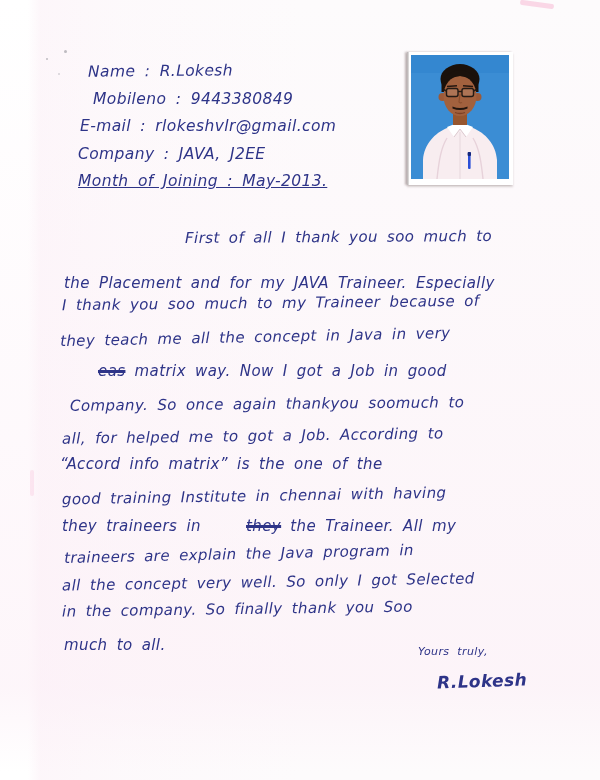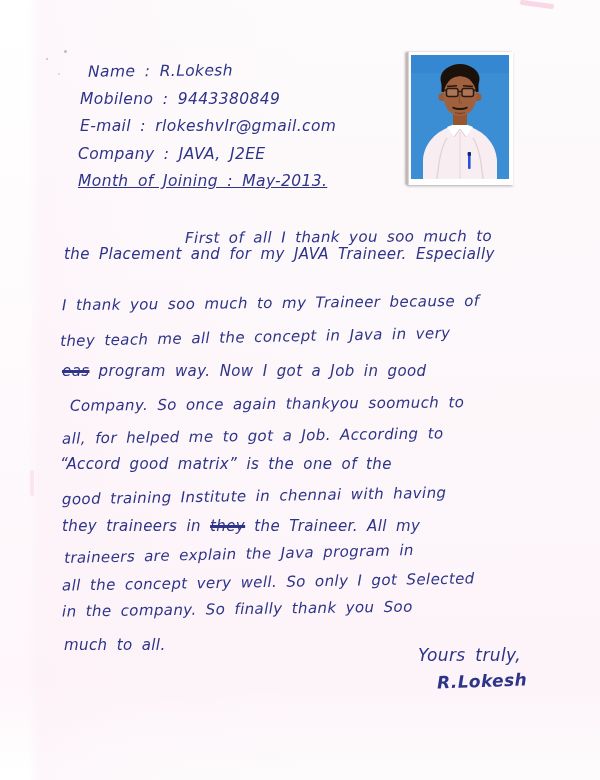--- a/index.html
+++ b/index.html
@@ -20,50 +20,50 @@
   .speck.s2{left:46px;top:58px;width:2px;height:2px;}
   .speck.s3{left:58px;top:73px;width:2px;height:2px;opacity:.35;}
   .pinkmark{position:absolute;background:rgba(244,150,190,.35);border-radius:2px;}
   .pm1{left:520px;top:2px;width:34px;height:5px;transform:rotate(8deg);}
   .pm2{left:30px;top:470px;width:4px;height:26px;opacity:.5;}
 
   .ink{color:#2e3488;font-style:italic;letter-spacing:.4px;word-spacing:4px;}
 
   .hline{position:absolute;white-space:nowrap;font-size:15.5px;font-weight:500;}
   .hline:nth-child(1){left:88px;top:62px;transform:rotate(-.5deg);}
-  .hline:nth-child(2){left:80px;top:90px;}
+  .hline:nth-child(2){left:93px;top:90px;}
   .hline:nth-child(3){left:80px;top:117px;text-align:right;}
   .hline:nth-child(4){left:78px;top:145px;}
   .hline:nth-child(5){left:78px;top:172px;text-decoration:underline;}
 
   .photo-wrap{
     position:absolute;left:407px;top:52px;width:106px;height:133px;
     box-shadow:-2px 0 2px rgba(120,100,100,.45), 0 2px 2px rgba(120,100,100,.25);
     background:#fff;
   }
 
   .bline{position:absolute;white-space:nowrap;font-size:15px;}
   .bline:nth-child(1){left:185px;top:228px;transform:rotate(-.4deg);}
-  .bline:nth-child(2){left:64px;top:245px;text-align:right;}
+  .bline:nth-child(2){left:64px;top:274px;text-align:right;}
   .bline:nth-child(3){left:62px;top:294px;transform:rotate(-.6deg);}
   .bline:nth-child(4){left:60px;top:328px;transform:rotate(-1.2deg);}
   .bline:nth-child(5){left:62px;top:362px;}
   .bline:nth-child(6){left:70px;top:395px;transform:rotate(-.5deg);}
   .bline:nth-child(7){left:62px;top:427px;transform:rotate(-.8deg);}
   .bline:nth-child(8){left:60px;top:455px;}
   .bline:nth-child(9){left:62px;top:487px;transform:rotate(-1deg);}
   .bline:nth-child(10){left:62px;top:517px;}
   .bline:nth-child(11){left:64px;top:545px;transform:rotate(-1.3deg);}
   .bline:nth-child(12){left:62px;top:573px;transform:rotate(-1deg);}
   .bline:nth-child(13){left:62px;top:600px;transform:rotate(-.8deg);}
   .bline:nth-child(14){left:64px;top:636px;}
 
-  .struck{text-decoration:line-through;text-decoration-thickness:3px;text-decoration-color:#2e3488;}
+  .struck{text-decoration:line-through;text-decoration-thickness:3px;text-decoration-color:#2e3488;margin-left:36px;}
 
-  .valediction{position:absolute;left:418px;top:645px;font-size:17px;white-space:nowrap;}
+  .valediction{position:absolute;left:418px;top:645px;font-size:11px;white-space:nowrap;}
   .signature{position:absolute;left:437px;top:671px;font-size:17px;font-weight:600;white-space:nowrap;transform:rotate(-2deg);}
 </style>
 </head>
 <body>
 
 <div class="paper">
 
   <div class="speck s1"></div>
   <div class="speck s2"></div>
   <div class="speck s3"></div>
@@ -126,24 +126,24 @@
 
       <rect x="0" y="0" width="1.6" height="133" fill="#8d8484" opacity=".55"></rect>
     </svg>
   </div>
 
   <div>
     <div class="bline ink"><span>First of all  I thank you soo much to</span></div>
     <div class="bline ink"><span>the Placement and for my JAVA Traineer. Especially</span></div>
     <div class="bline ink"><span>I thank you soo much to my Traineer because of</span></div>
     <div class="bline ink"><span>they teach me all the concept in Java in very</span></div>
-    <div class="bline ink"><span class="struck">eas</span><span> program way. Now  I  got  a  Job in  good</span></div>
+    <div class="bline ink"><span class="struck">eas</span><span> matrix way. Now  I  got  a  Job in  good</span></div>
     <div class="bline ink"><span>Company. So once again  thankyou  soomuch to</span></div>
     <div class="bline ink"><span>all, for helped me to got  a Job. According to</span></div>
-    <div class="bline ink"><span>“Accord good matrix” is  the  one  of the</span></div>
+    <div class="bline ink"><span>“Accord info matrix” is  the  one  of the</span></div>
     <div class="bline ink"><span>good training  Institute in chennai with having</span></div>
     <div class="bline ink"><span>they traineers  in </span><span class="struck">they</span><span> the Traineer. All my</span></div>
     <div class="bline ink"><span>traineers  are  explain the Java program in</span></div>
     <div class="bline ink"><span>all the concept very well. So  only  I got Selected</span></div>
     <div class="bline ink"><span>in the  company. So finally  thank you Soo</span></div>
     <div class="bline ink"><span>much to all.</span></div>
   </div>
 
   <div class="valediction ink">Yours truly,</div>
   <div class="signature ink">R.Lokesh</div>

